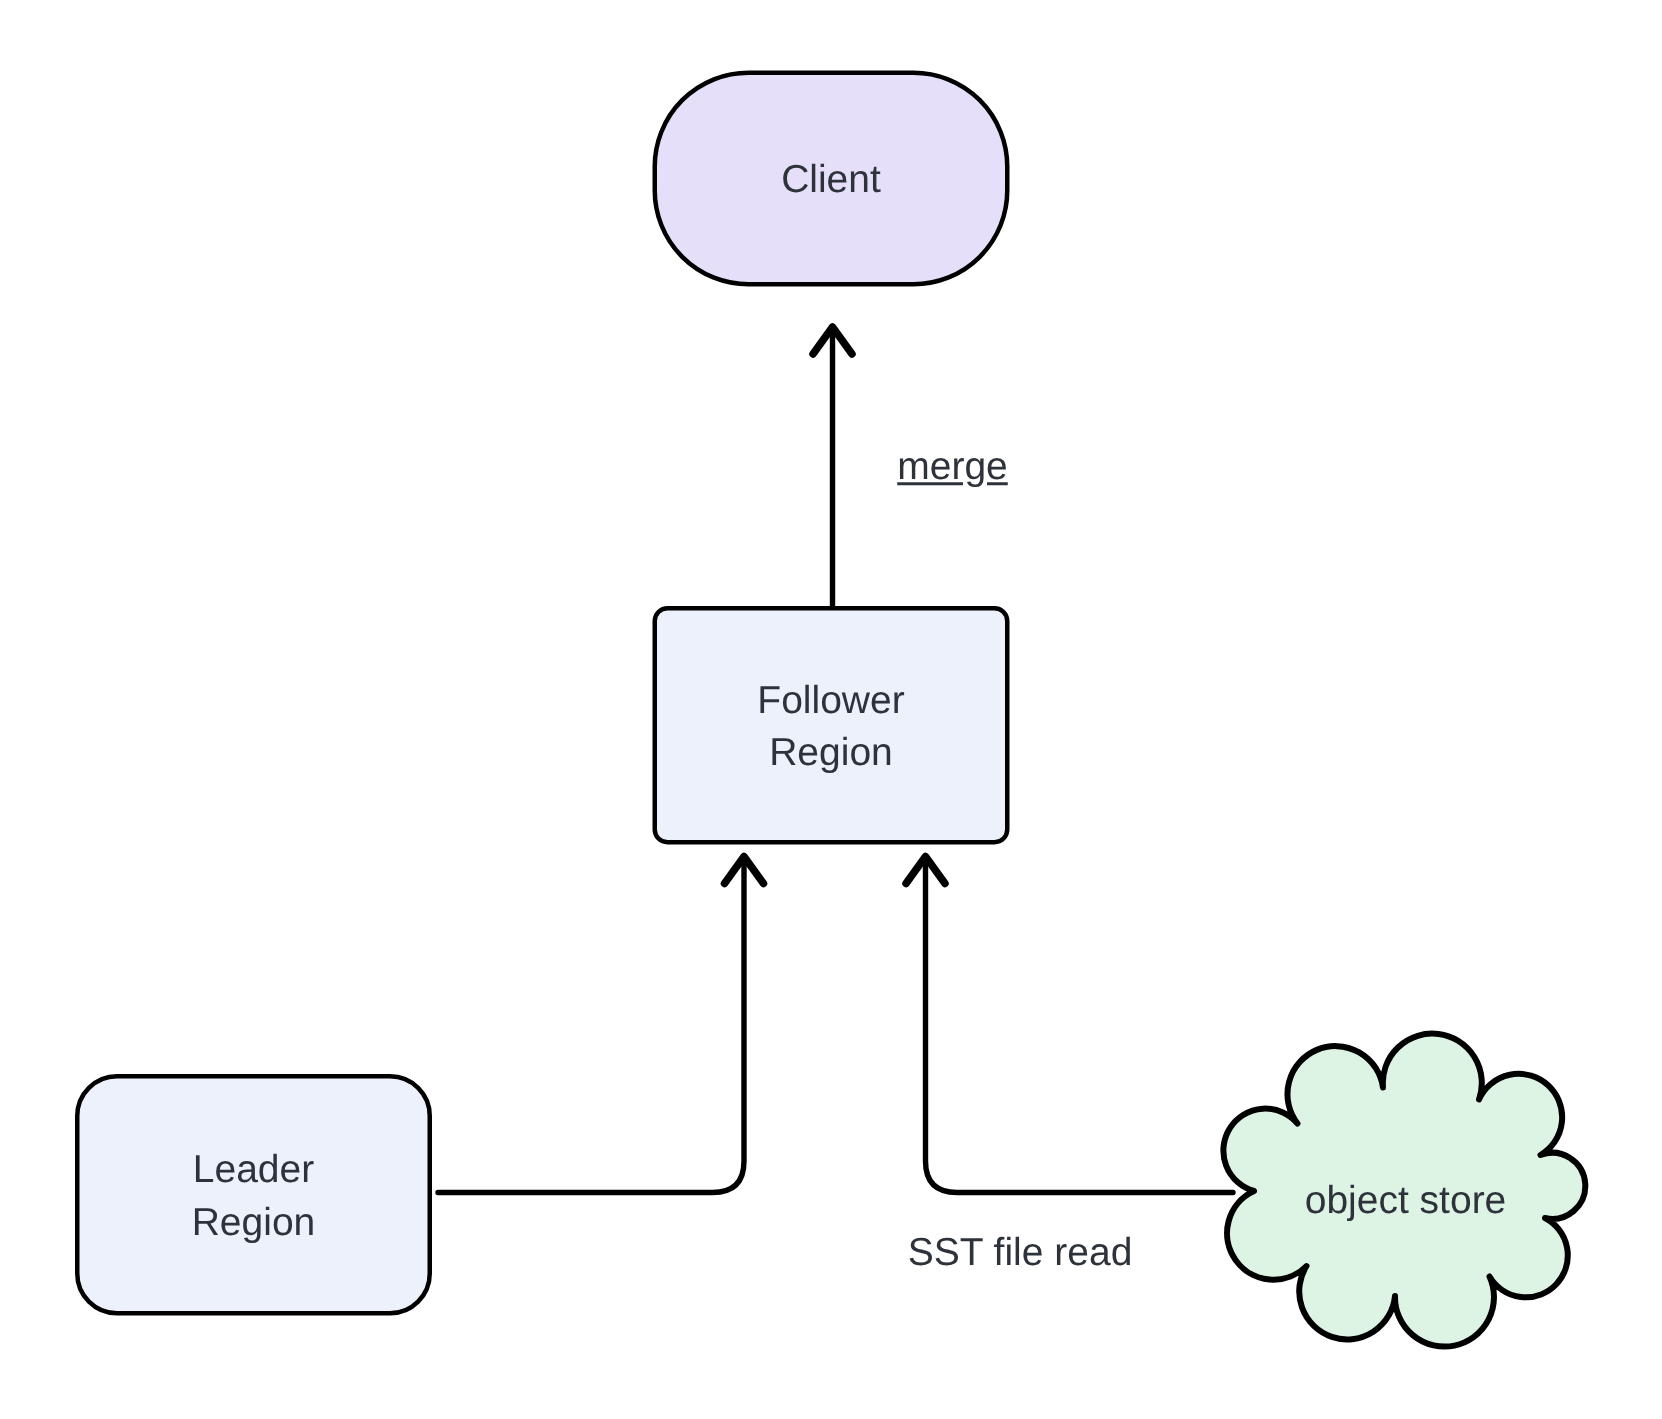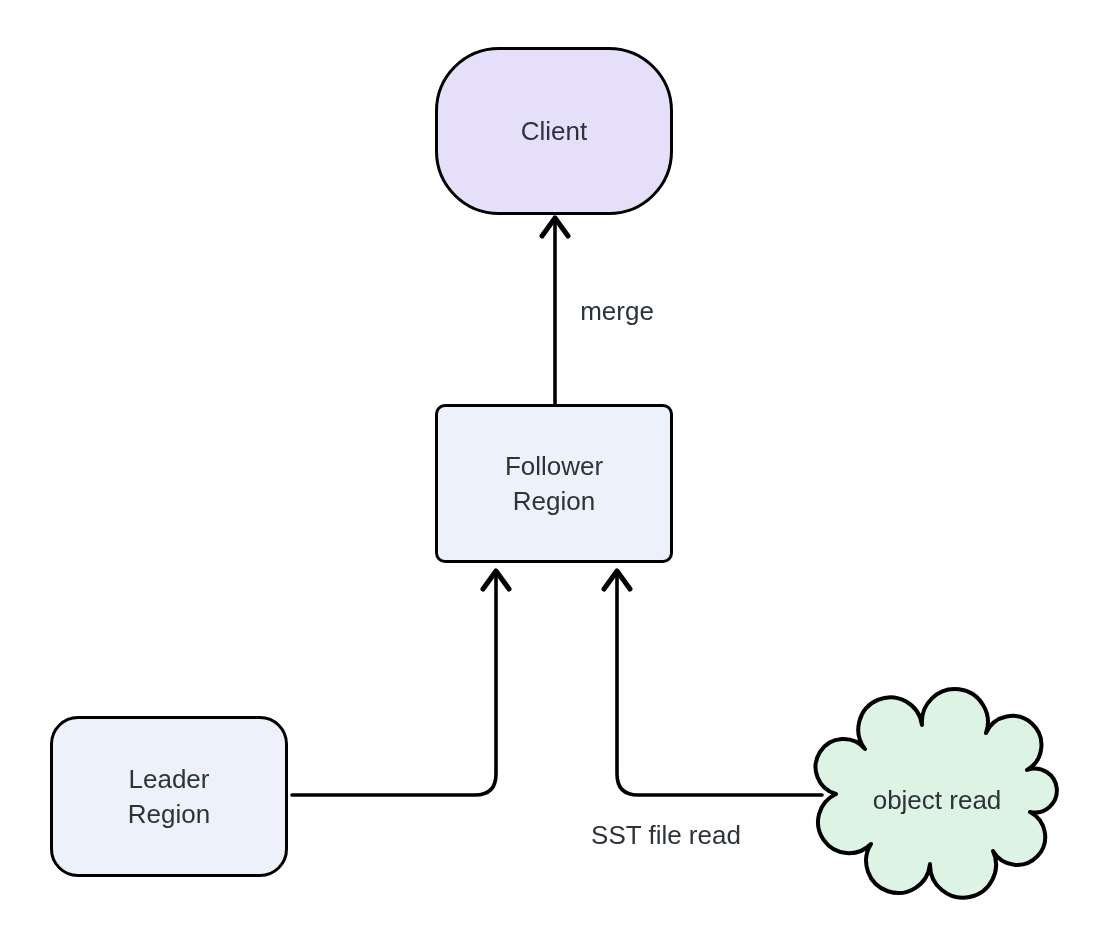--- a/index.html
+++ b/index.html
@@ -24,21 +24,21 @@
     display: flex;
     align-items: center;
     justify-content: center;
     text-align: center;
     font-size: 26px;
     line-height: 35px;
     white-space: pre-line;
   }
   .node.stadium {
     left: 435px; top: 47px;
-    width: 238px; height: 168px;
+    width: 238px; height: 144px;
     border-radius: 64px;
   }
   .node.follower {
     left: 435px; top: 404px;
     width: 238px; height: 159px;
     border-radius: 10px;
   }
   .node.leader {
     left: 50px; top: 716px;
     width: 238px; height: 161px;
@@ -51,23 +51,23 @@
     overflow: visible;
   }
   .edge-label {
     position: absolute;
     transform: translate(-50%, -50%);
     font-size: 26px;
     white-space: nowrap;
     background: #ffffff;
     padding: 0 2px;
   }
-  .edge-label.merge   { left: 617px; top: 311px; }
+  .edge-label.merge   { left: 635px; top: 311px; text-decoration: underline; }
   .edge-label.memread { left: 413px; top: 835px; }
-  .edge-label.sstread { left: 666px; top: 835px; }
+  .edge-label.sstread { left: 680px; top: 835px; }
   .cloud-label {
     position: absolute;
     left: 937px; top: 800px;
     transform: translate(-50%, -50%);
     font-size: 26px;
     white-space: nowrap;
   }
 </style>
 </head>
 <body>
@@ -97,21 +97,21 @@
              A 28 28 0 1 1 55 61
              A 32 32 0 1 1 112 37
              A 33 33 0 1 1 176 45
              A 29 29 0 1 1 217 82
              A 22 22 0 1 1 220 124
              A 28 28 0 1 1 183 163
              A 33 33 0 1 1 120 176
              A 32 32 0 1 1 61 156
              A 31 31 0 1 1 26 106 Z" stroke="#000000" stroke-width="4" stroke-linejoin="round" fill="#ddf3e4"></path>
   </svg>
-  <div class="cloud-label">object read</div>
+  <div class="cloud-label">object store</div>
 
   <div class="node stadium" style="background-color: rgb(230, 223, 249);">
     <span>Client</span>
   </div>
 
   <div class="node follower" style="background-color: rgb(237, 241, 251); text-align: center;">
     <span>Follower
 Region</span>
   </div>
 

